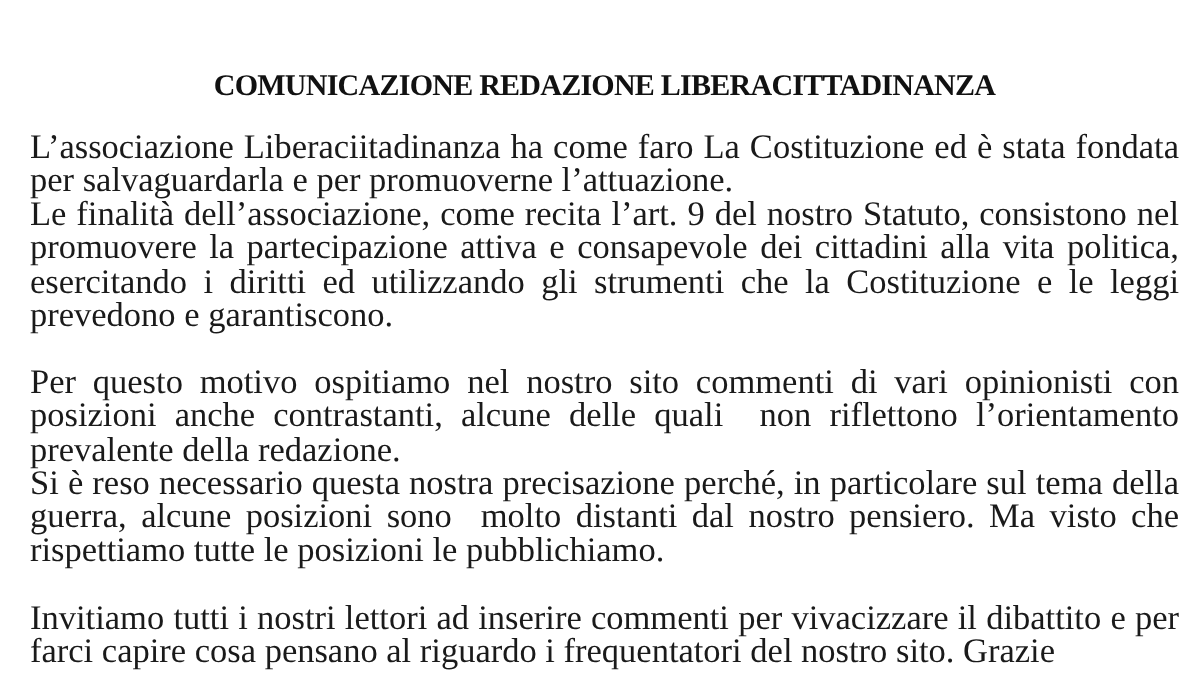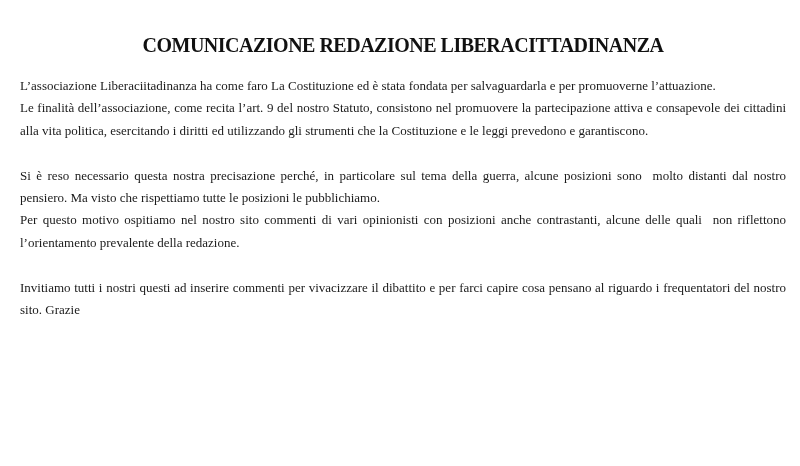--- a/index.html
+++ b/index.html
@@ -11,61 +11,61 @@
     width: 800px;
     height: 466px;
     overflow: hidden;
     font-family: "Liberation Serif", "DejaVu Serif", serif;
     color: #1a1a1a;
   }
   .page {
     box-sizing: border-box;
     width: 800px;
     height: 466px;
-    padding: 33px 14px 0 20px;
+    padding: 45px 14px 0 20px;
     background: #ffffff;
   }
   .doc-title {
     margin: 0 0 18px 0;
     font-size: 20px;
     line-height: 24px;
     font-weight: bold;
     letter-spacing: -0.5px;
     text-align: center;
     color: #111111;
     white-space: nowrap;
   }
   .para-group {
     margin: 0;
   }
   .para-group + .para-group {
     margin-top: 22.4px;
   }
   .text-line {
     margin: 0;
-    font-size: 13px;
+    font-size: 23px;
     line-height: 22.4px;
     text-align: justify;
     color: #1a1a1a;
   }
 </style>
 </head>
 <body>
 
 <div class="page">
 
   <h1 class="doc-title">COMUNICAZIONE REDAZIONE LIBERACITTADINANZA</h1>
 
   <div class="para-group">
     <p class="text-line">L’associazione Liberaciitadinanza ha come faro La Costituzione ed è stata fondata per salvaguardarla e per promuoverne l’attuazione.</p>
     <p class="text-line">Le finalità dell’associazione, come recita l’art. 9 del nostro Statuto, consistono nel promuovere la partecipazione attiva e consapevole dei cittadini alla vita politica, esercitando i diritti ed utilizzando gli strumenti che la Costituzione e le leggi prevedono e garantiscono.</p>
   </div>
 
   <div class="para-group">
+    <p class="text-line">Per questo motivo ospitiamo nel nostro sito commenti di vari opinionisti con posizioni anche contrastanti, alcune delle quali&nbsp; non riflettono l’orientamento prevalente della redazione.</p>
     <p class="text-line">Si è reso necessario questa nostra precisazione perché, in particolare sul tema della guerra, alcune posizioni sono&nbsp; molto distanti dal nostro pensiero. Ma visto che rispettiamo tutte le posizioni le pubblichiamo.</p>
-    <p class="text-line">Per questo motivo ospitiamo nel nostro sito commenti di vari opinionisti con posizioni anche contrastanti, alcune delle quali&nbsp; non riflettono l’orientamento prevalente della redazione.</p>
   </div>
 
   <div class="para-group">
-    <p class="text-line">Invitiamo tutti i nostri questi ad inserire commenti per vivacizzare il dibattito e per farci capire cosa pensano al riguardo i frequentatori del nostro sito. Grazie</p>
+    <p class="text-line">Invitiamo tutti i nostri lettori ad inserire commenti per vivacizzare il dibattito e per farci capire cosa pensano al riguardo i frequentatori del nostro sito. Grazie</p>
   </div>
 
 </div>
 
 </body></html>

